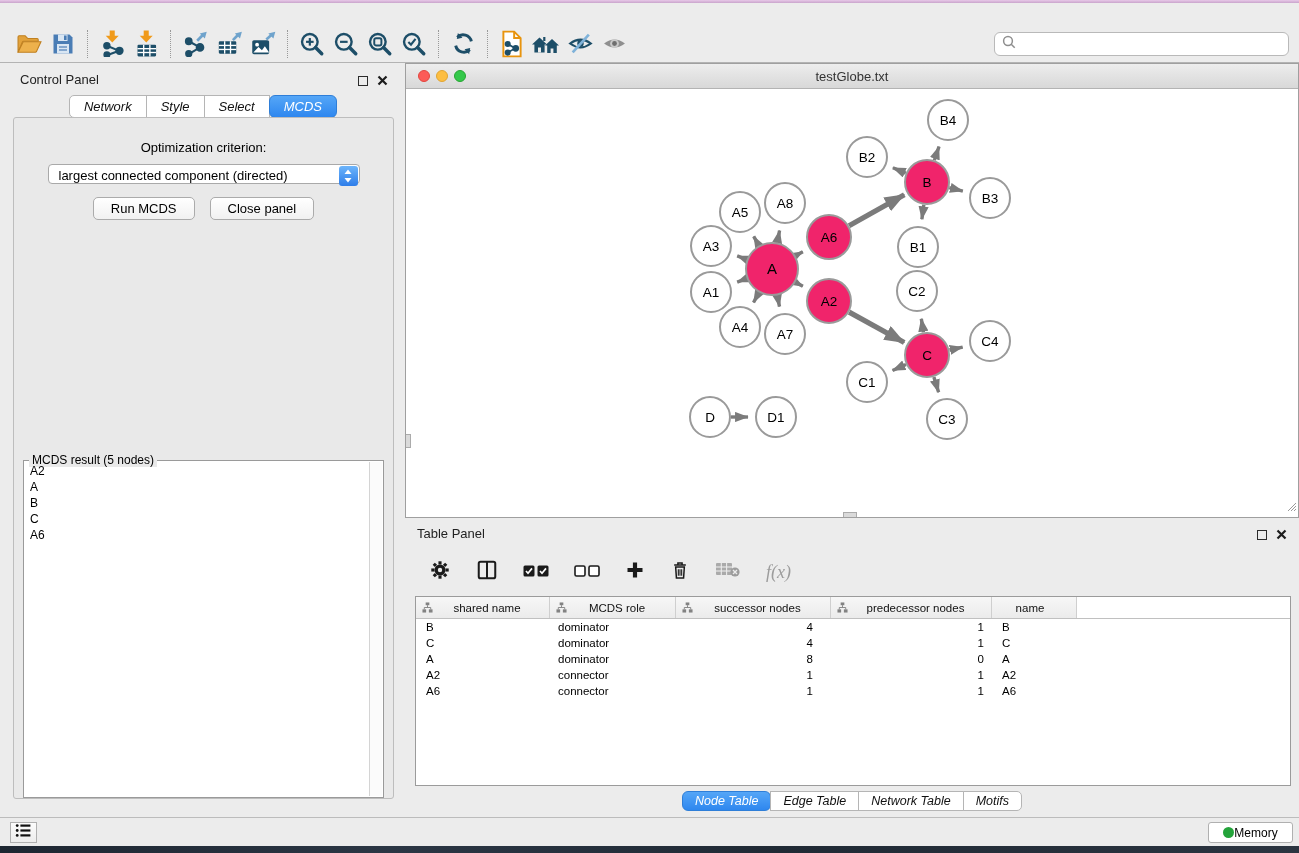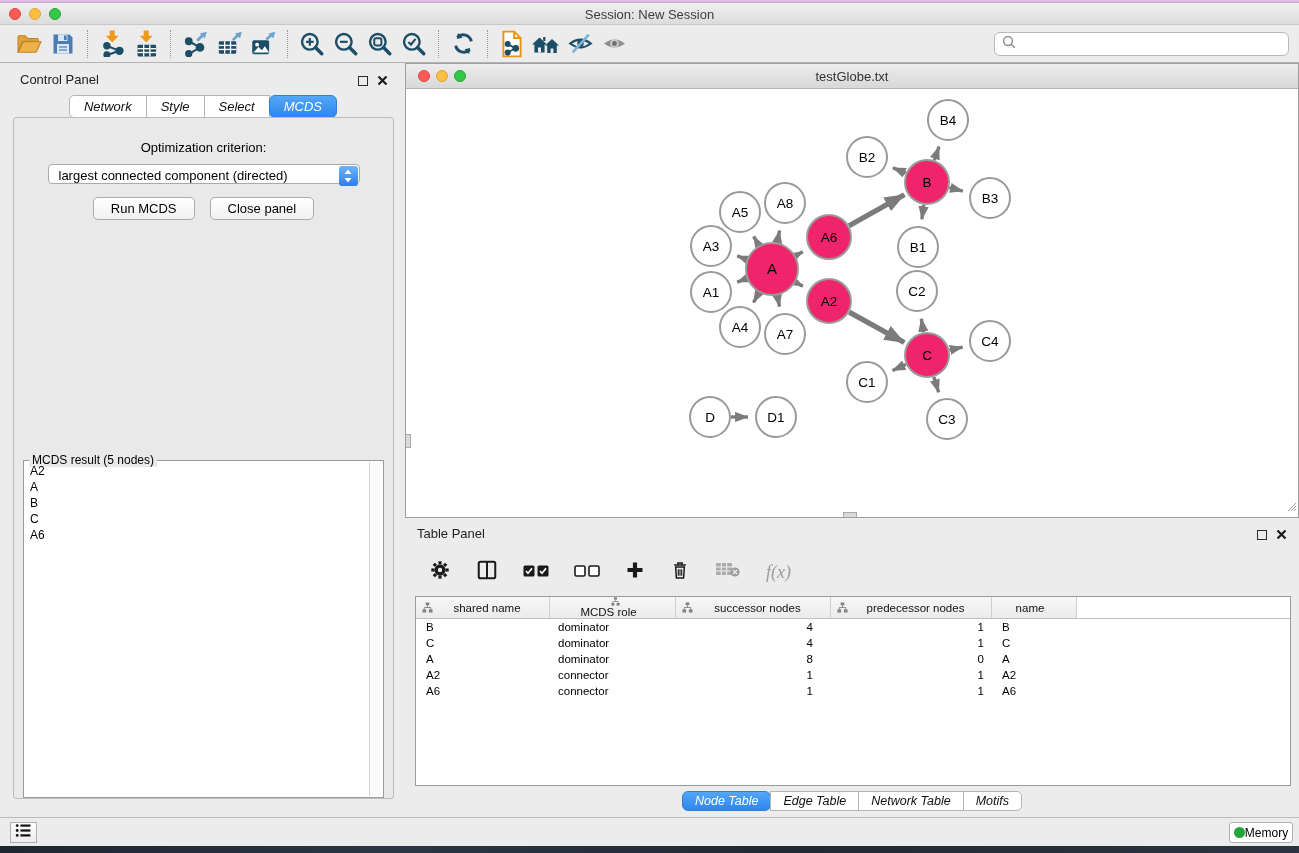--- a/index.html
+++ b/index.html
@@ -96,39 +96,33 @@
   .g-cell { font-size:11.5px; color:#000; white-space:nowrap; overflow:hidden; }
   .bottom-tabs { position:absolute; bottom:1px; left:0; right:0; text-align:center; }
   .bottom-tabs .seg { padding:2px 12px; font-size:12.5px; }
 
   
   .statusbar { position:absolute; top:817px; left:0; right:0; height:29px;
                background:#ececec; border-top:1px solid #bcbcbc; }
   .list-btn { position:absolute; left:10px; top:4px; width:27px; height:21px;
               background:linear-gradient(#fcfcfc,#ededed); border:1px solid #b0b0b0;
               display:flex; align-items:center; justify-content:center; }
-  .memory-btn { position:absolute; right:6px; top:4px; width:64px; height:21px;
+  .memory-btn { position:absolute; right:6px; top:4px; width:85px; height:21px;
                 background:#fff; border:1px solid #b0b0b0; border-radius:3px;
                 display:flex; align-items:center; justify-content:center; font-size:12px; color:#000; }
   .mem-dot { width:11px; height:11px; border-radius:50%; background:#23a33a; }
   .desktop-bottom { position:absolute; bottom:0; left:0; right:0; height:7px;
                     background:linear-gradient(90deg,#1d2631,#2b3644 30%,#202a35 60%,#2b3440); }
 </style>
 </head>
 <body>
 
 <div class="screen">
   <div class="desktop-top"></div>
 
-  <div class="titlebar">
-    <span class="traffic tl-red"></span>
-    <span class="traffic tl-yel"></span>
-    <span class="traffic tl-grn"></span>
-    <div class="win-title">Session: New Session</div>
-  </div>
 
   <div class="toolbar">
     <div class="tb-btn">
         <span>
       <svg width="27" height="24" viewBox="0 0 24 22">
             <path fill="#E2A23B" stroke="#c08020" d="M1.5 18.5 L1.5 4.5 Q1.5 3.5 2.5 3.5 L8 3.5 L10.5 6 L19 6 Q20 6 20 7 L20 8.5 L6.5 8.5 Q5.8 8.5 5.5 9.2 Z"></path>
             <path fill="#EDB14C" stroke="#c08020" d="M1.5 18.5 L6 9.5 Q6.2 9 6.8 9 L22.5 9 L18.3 18 Q18 18.5 17.4 18.5 Z"></path>
           </svg>
         </span>
     </div>
@@ -593,21 +587,21 @@
       <div class="grid-head" id="grid-head">
           <div class="gh-cell" style="width: 134px;">
             <svg class="tree" width="11" height="11" viewBox="0 0 12 12">
               <rect x="4" y="0.5" width="4" height="3" fill="#828282"></rect>
               <path d="M6 3.5 V6 M2.5 8 V6 h7 v2" stroke="#828282" fill="none"></path>
               <rect x="0.5" y="8" width="4" height="3.5" fill="#828282"></rect>
               <rect x="7.5" y="8" width="4" height="3.5" fill="#828282"></rect>
             </svg>
             <span class="lbl">shared name</span>
           </div>
-          <div class="gh-cell" style="width: 126px; flex-direction: column;">
+          <div class="gh-cell" style="width: 126px;">
             <svg class="tree" width="11" height="11" viewBox="0 0 12 12">
               <rect x="4" y="0.5" width="4" height="3" fill="#828282"></rect>
               <path d="M6 3.5 V6 M2.5 8 V6 h7 v2" stroke="#828282" fill="none"></path>
               <rect x="0.5" y="8" width="4" height="3.5" fill="#828282"></rect>
               <rect x="7.5" y="8" width="4" height="3.5" fill="#828282"></rect>
             </svg>
             <span class="lbl">MCDS role</span>
           </div>
           <div class="gh-cell" style="width: 155px;">
             <svg class="tree" width="11" height="11" viewBox="0 0 12 12">

